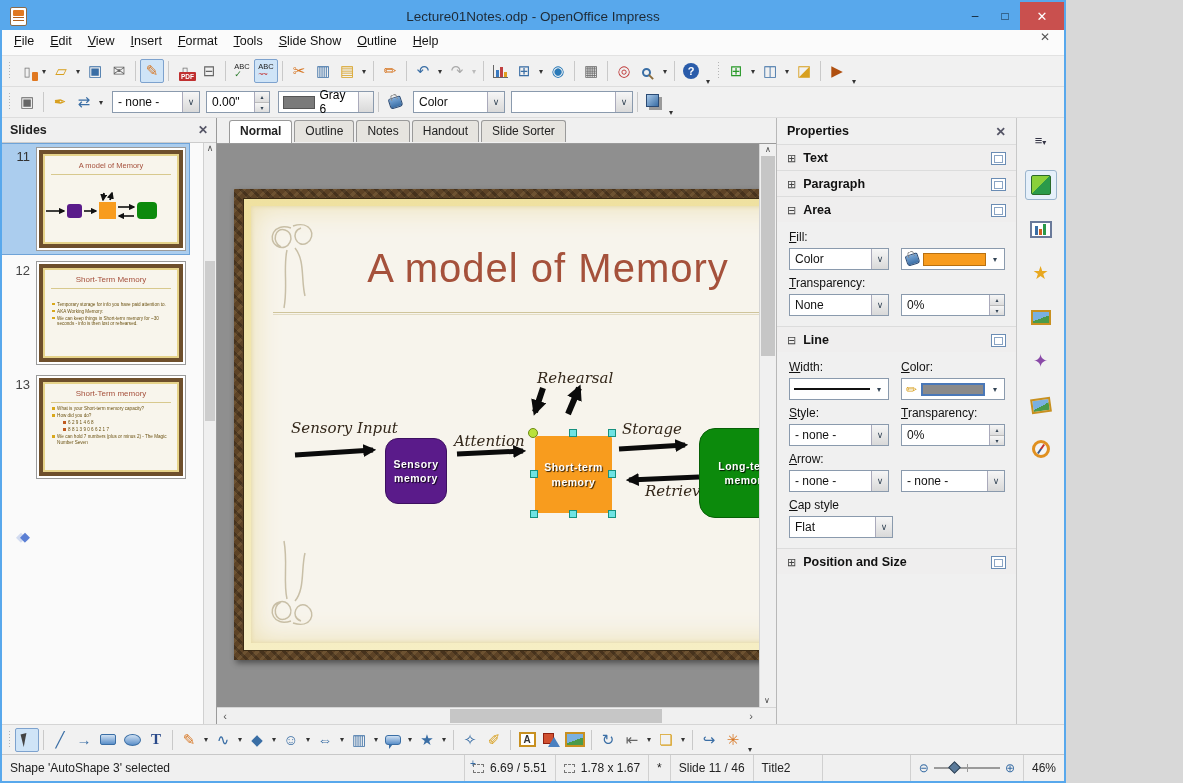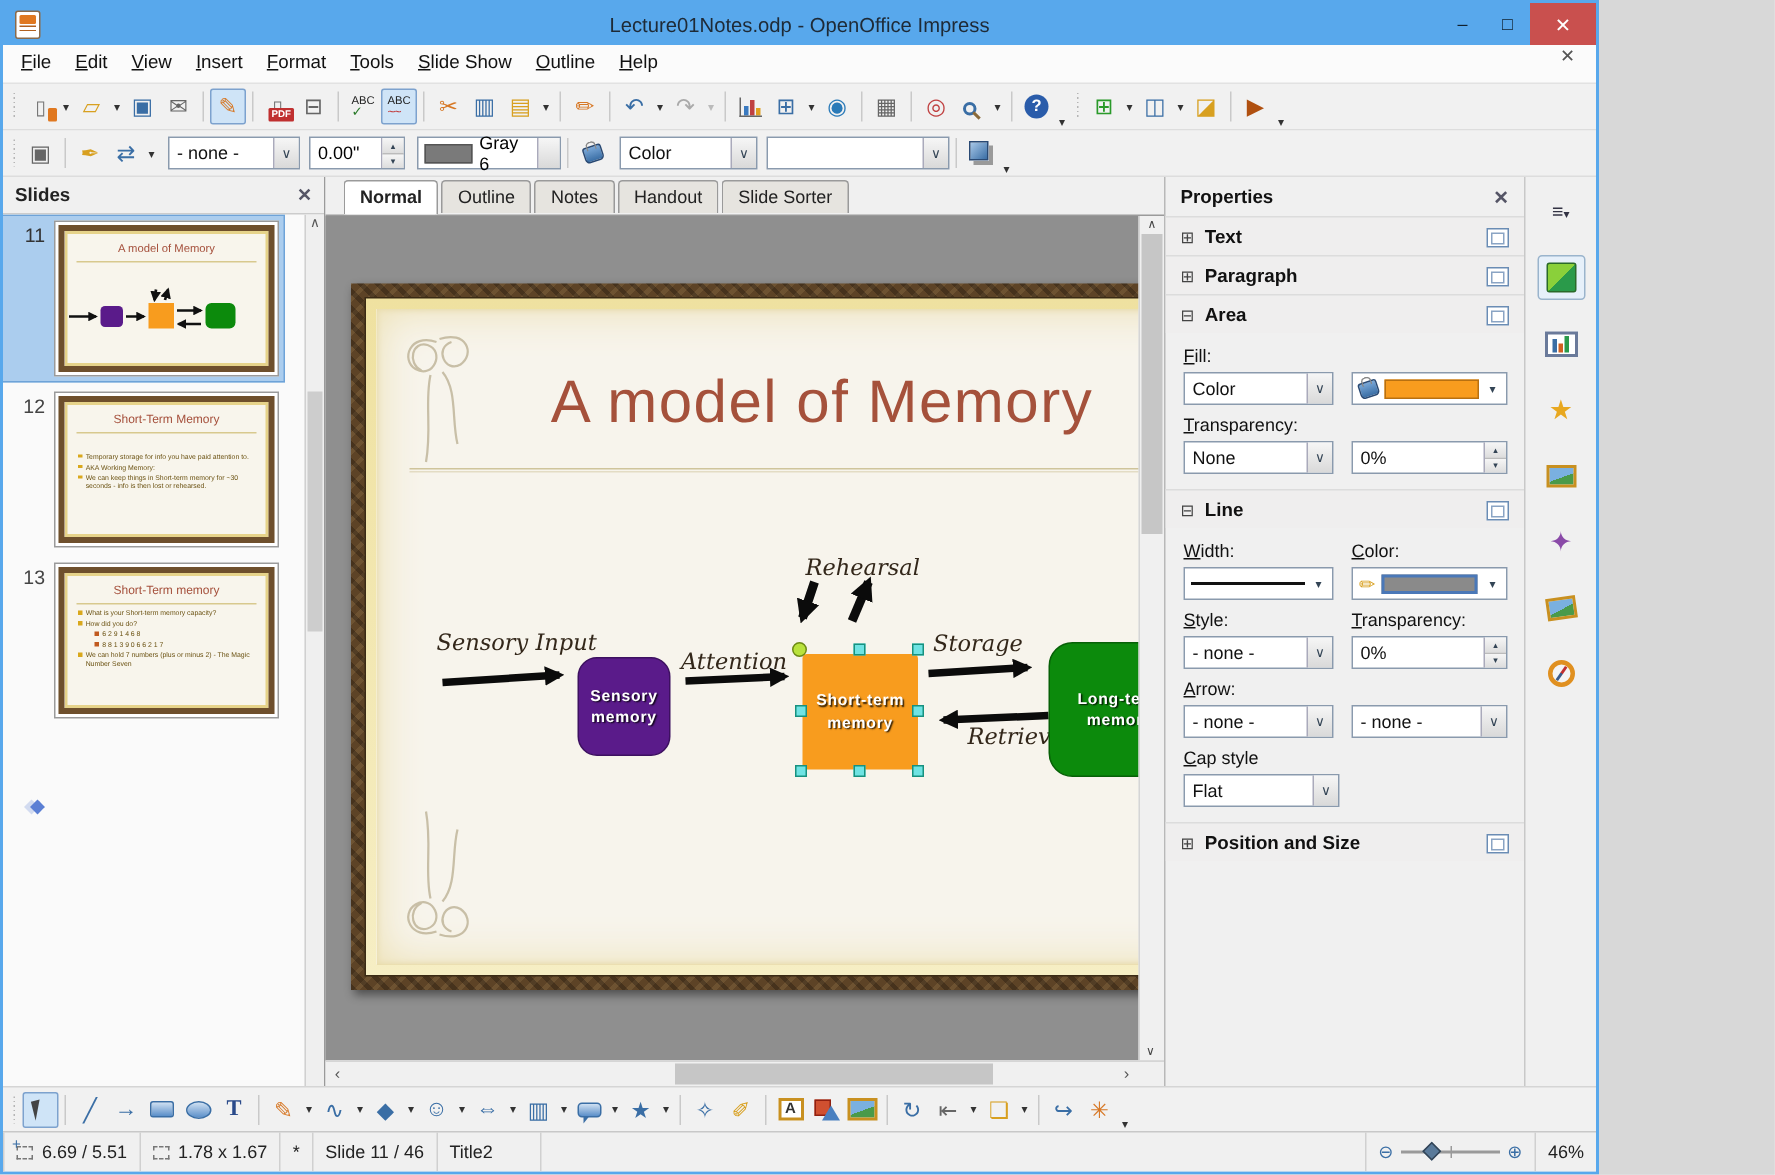--- a/index.html
+++ b/index.html
@@ -676,20 +676,21 @@
     <span class="dd">▾</span>
     <span class="ic c-gold">❏</span>
     <span class="dd">▾</span>
     <span class="sep"></span>
     <span class="ic c-bl">↪</span>
     <span class="ic c-or">✳</span>
     <span class="dd" style="align-self:flex-end">▾</span>
   </div>
 
   <div class="status">
+    <span class="st first">Shape 'AutoShape 3' selected</span>
     <span class="st">
       <span class="dashbox cross"></span>
       <span>6.69 / 5.51</span>
     </span>
     <span class="st">
       <span class="dashbox"></span>
       <span>1.78 x 1.67</span>
     </span>
     <span class="st">*</span>
     <span class="st">Slide 11 / 46</span>

